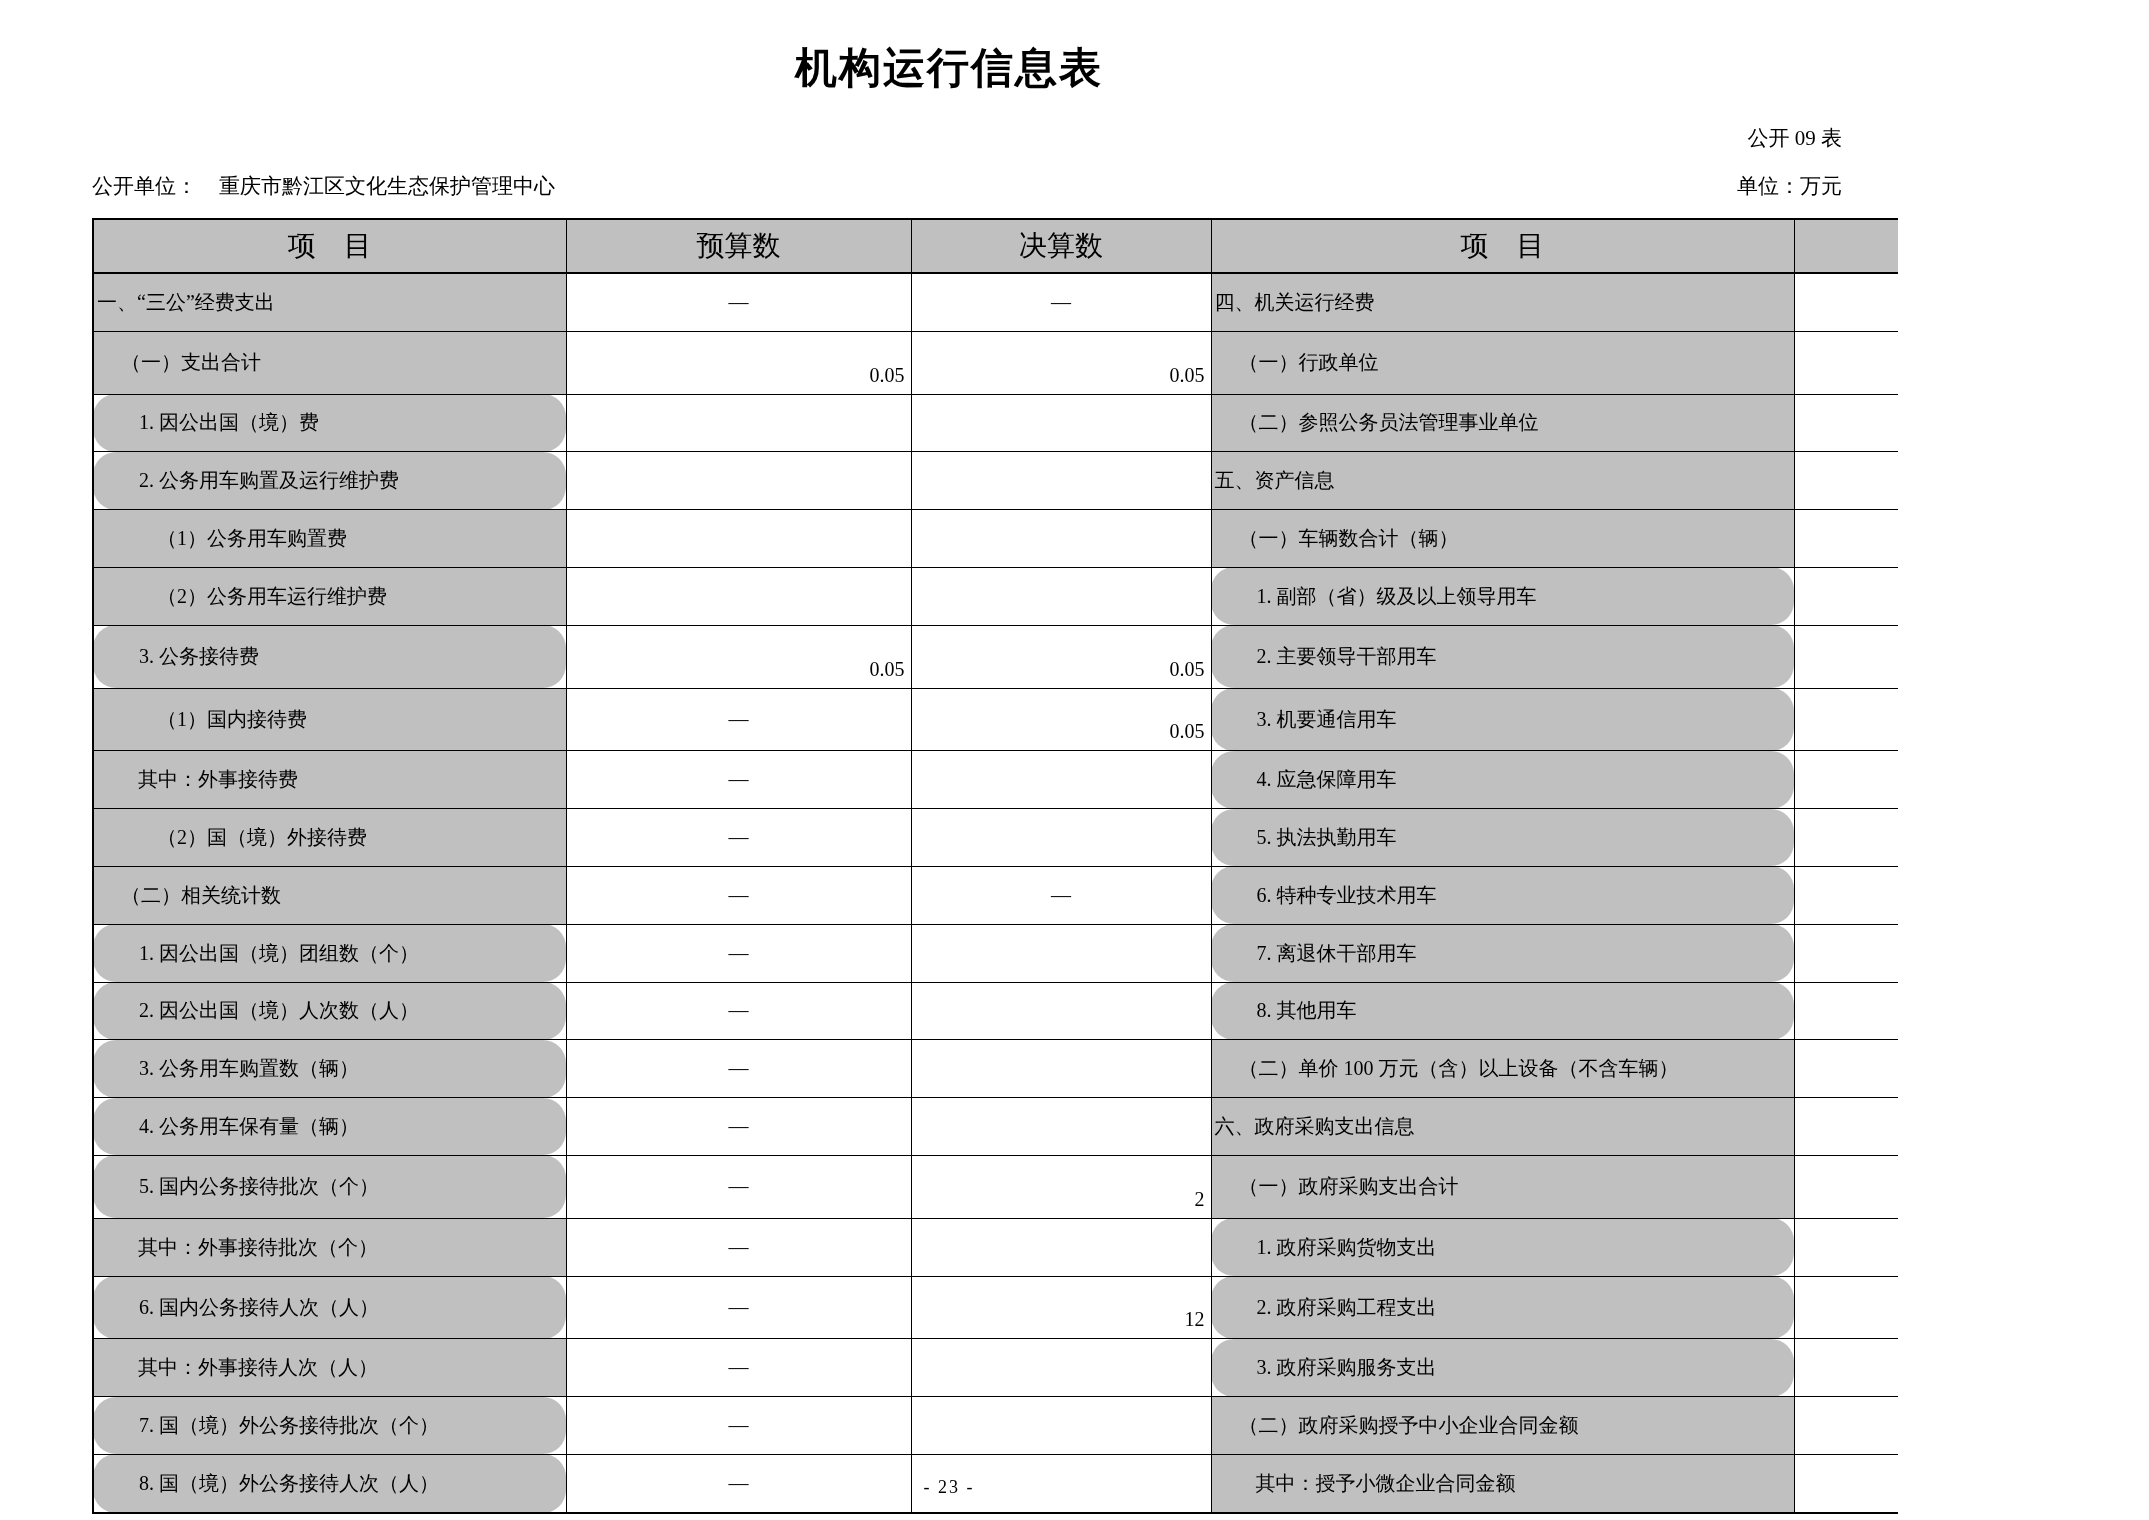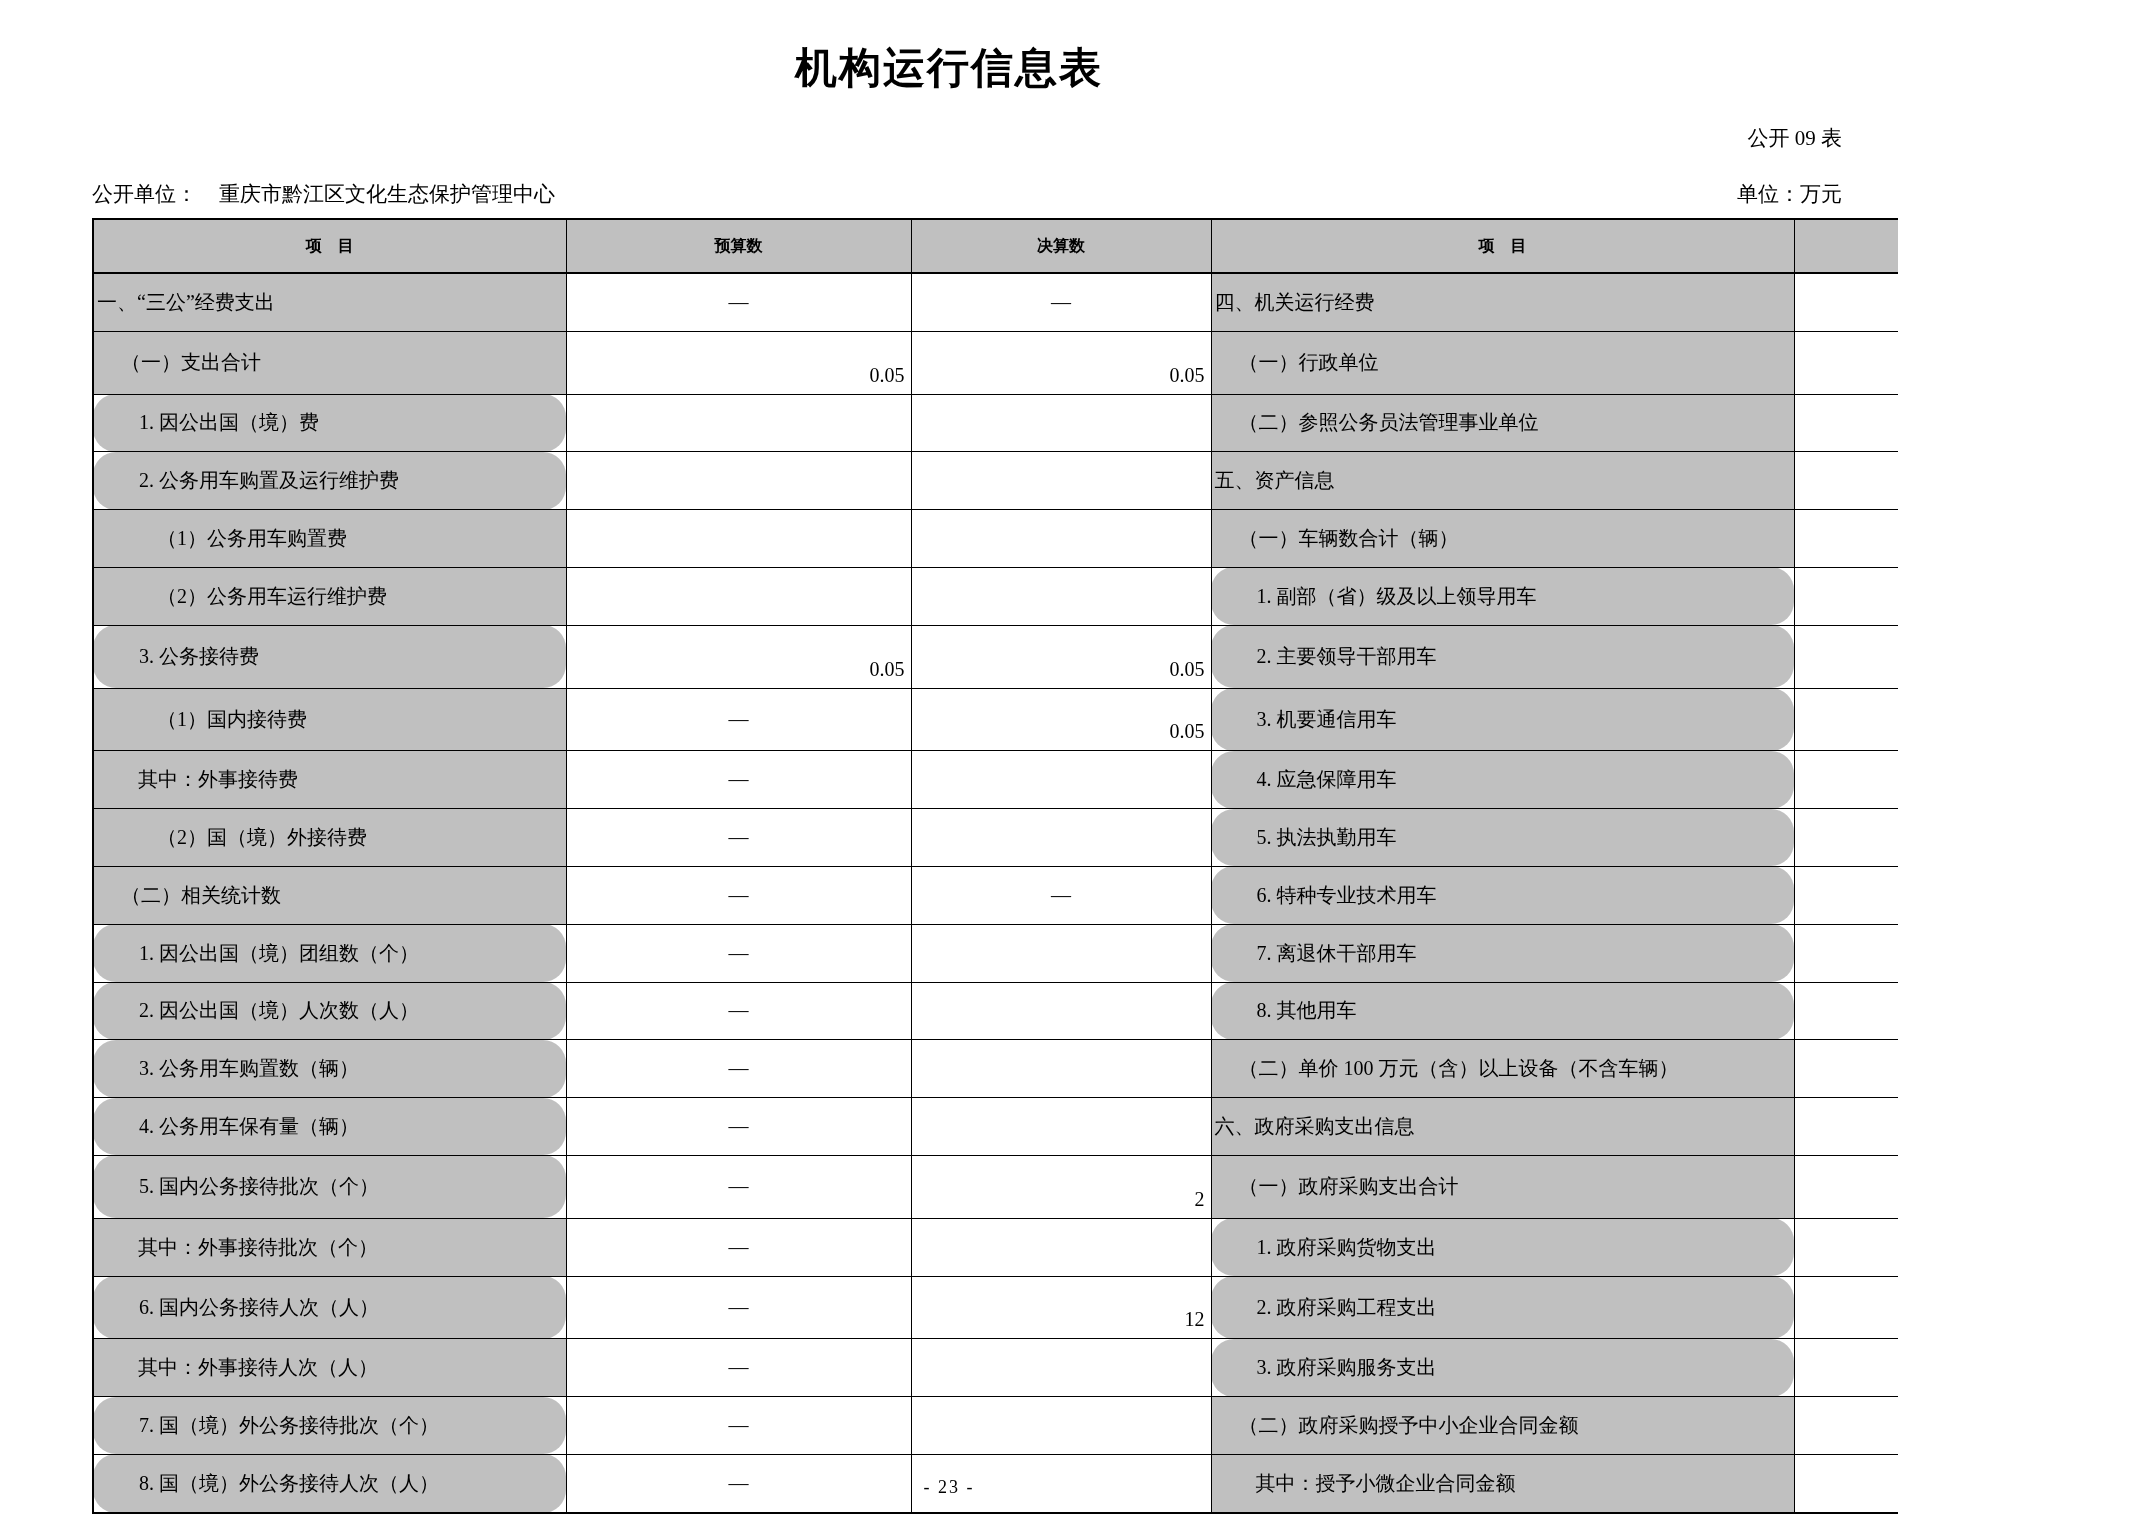--- a/index.html
+++ b/index.html
@@ -19,39 +19,39 @@
     position:absolute;top:40px;left:0;width:100%;
     text-align:center;font-size:42px;font-weight:bold;
     letter-spacing:2px;
   }
   .form-label{
     position:absolute;top:124px;right:56px;
     font-size:21px;
     margin-left:44px;
   }
   .info-line{
-    position:absolute;top:180px;left:92px;right:56px;
+    position:absolute;top:172px;left:92px;right:56px;
     display:flex;justify-content:space-between;
     font-size:21px;
     text-align:center;
   }
   .unit-name{margin-left:22px;}
   table.info-table{
     position:absolute;top:218px;left:92px;
     width:2001px;
     border-collapse:collapse;table-layout:fixed;
     border:2px solid var(--border);
   }
   .info-table th,.info-table td{
     border:1px solid var(--border);
     overflow:hidden;white-space:nowrap;
   }
   .info-table th{
     height:50px;background:var(--grey);
-    font-size:16px;font-weight:bold;
+    font-size:28px;font-weight:normal;
     text-align:center;vertical-align:middle;
     border-bottom:2px solid var(--border);
   }
   .info-table td{height:54.8px;font-size:20px;vertical-align:middle;}
   td.c-label{background:var(--grey);text-align:left;}
   td.c-val{background:#ffffff;}
   td.v-dash{text-align:center;vertical-align:middle;}
   td.v-num{text-align:right;vertical-align:bottom;padding:0 6px 7px 0;}
   td.ind0{padding-left:3px;}
   td.ind1{padding-left:27px;}

